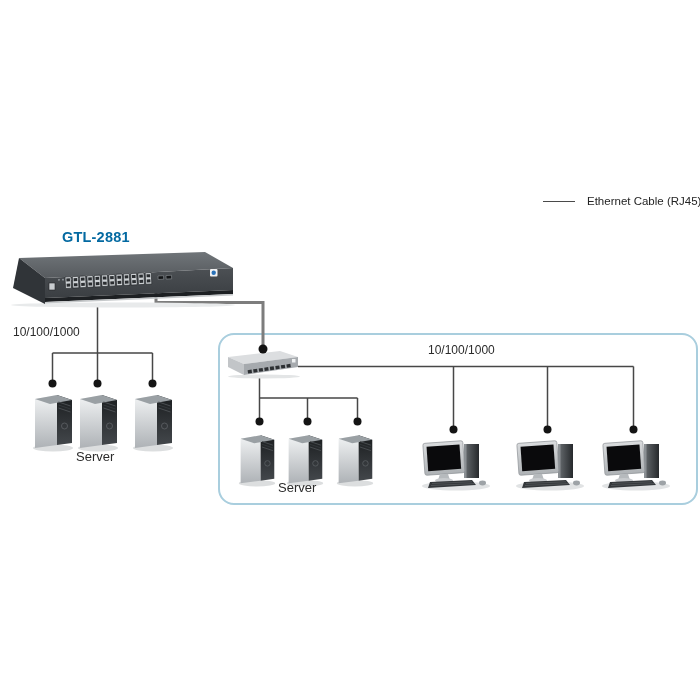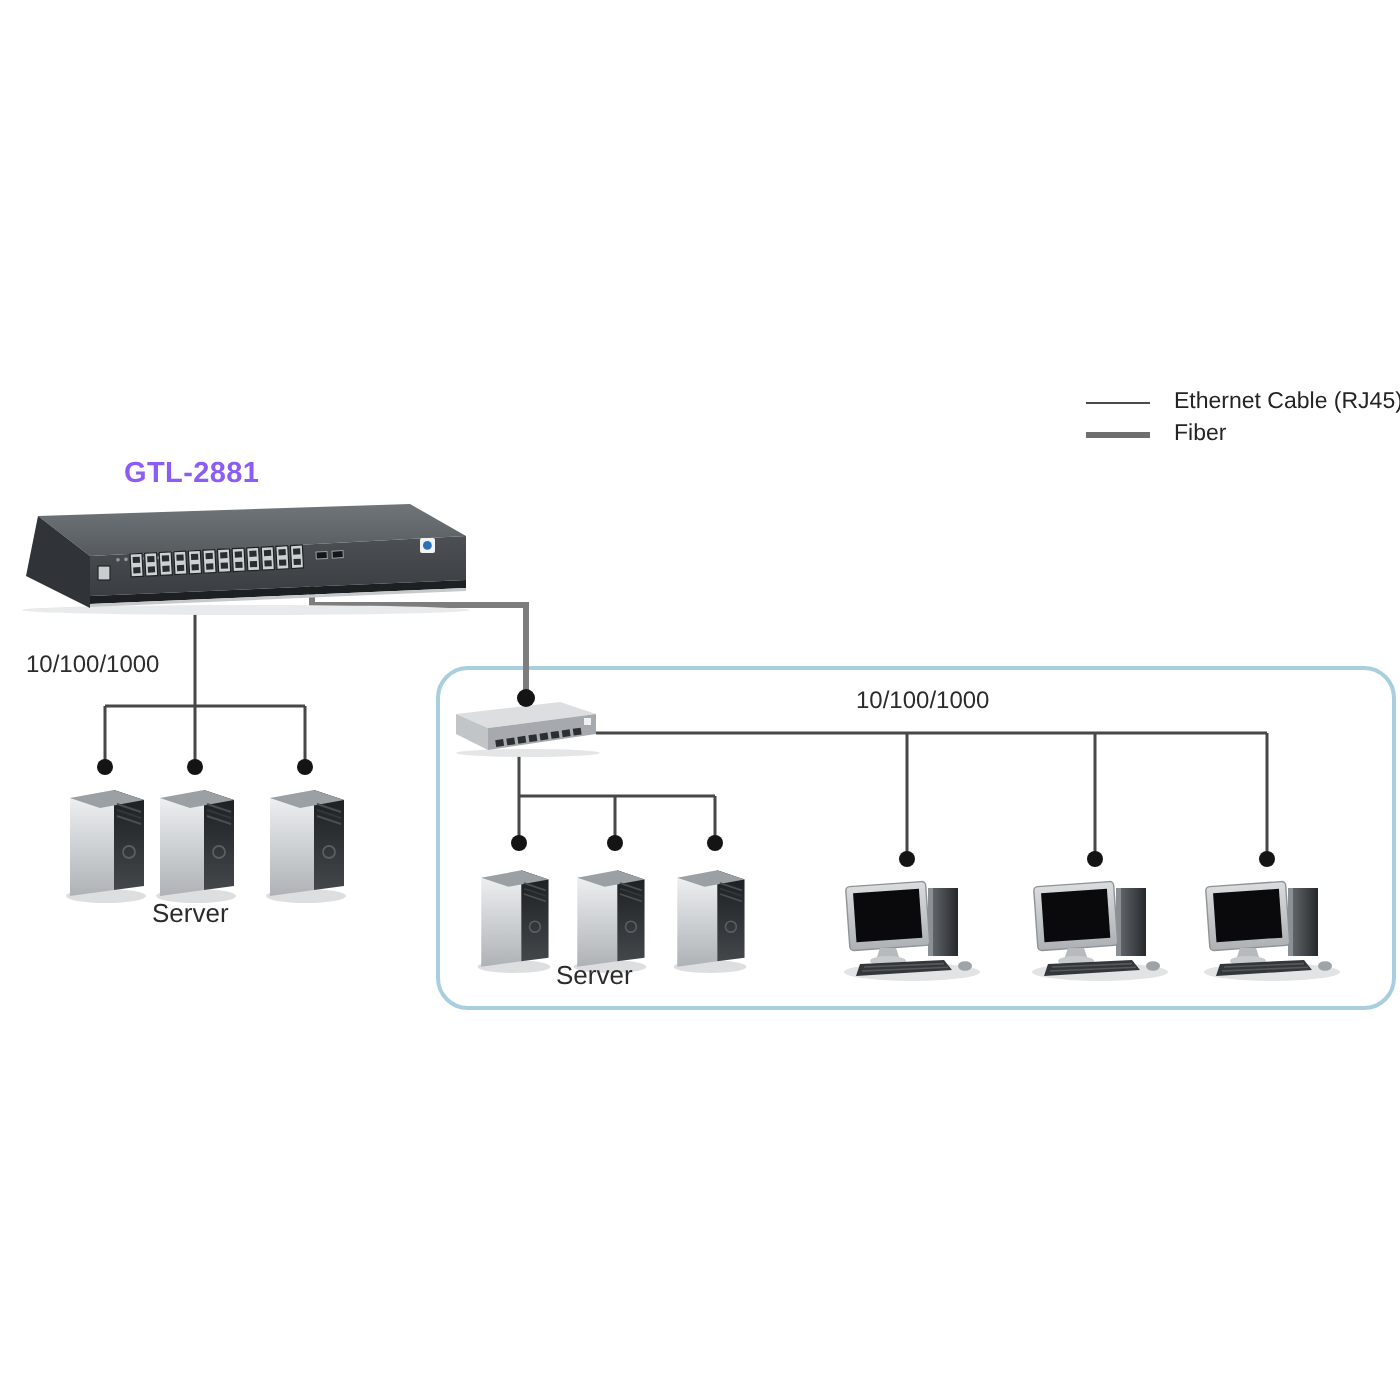--- a/index.html
+++ b/index.html
@@ -1,20 +1,20 @@
 <!DOCTYPE html>
 <html><head>
 <meta charset="utf-8">
 <style>
   html,body{margin:0;padding:0;background:#ffffff;}
   #canvas{position:relative;width:700px;height:700px;background:#fff;overflow:hidden;
           font-family:"Liberation Sans",sans-serif;}
   .abs{position:absolute;}
   
-  .model-label{left:62px;top:229px;font-size:14.5px;font-weight:bold;color:#8b5cf6;letter-spacing:.2px;z-index:6;}
+  .model-label{left:62px;top:229px;font-size:14.5px;font-weight:bold;color:#0369a1;letter-spacing:.2px;z-index:6;}
   .speed-left{left:13px;top:325px;font-size:12px;color:#2b2b2b;z-index:6;}
   .server-left{left:76px;top:449px;font-size:13px;color:#2b2b2b;z-index:6;}
   .speed-box{left:428px;top:343px;font-size:12px;color:#2b2b2b;z-index:6;}
   .server-box{left:278px;top:480px;font-size:13px;color:#2b2b2b;z-index:6;}
   
   .legend{left:543px;top:193px;z-index:6;}
   .legend-row{display:flex;align-items:center;height:16px;}
   .legend-line{width:32px;flex:0 0 32px;}
   .legend-line.thin{height:0;border-top:1.5px solid #4a4a4a;}
   .legend-line.thick{height:3px;background:#6e6e6e;}
@@ -211,19 +211,15 @@
   <div class="abs speed-left">10/100/1000</div>
   <div class="abs server-left">Server</div>
   <div class="abs speed-box">10/100/1000</div>
   <div class="abs server-box">Server</div>
 
   <div class="abs legend">
     <div class="legend-row">
       <span class="legend-line thin"></span>
       <span class="legend-label">Ethernet Cable (RJ45)</span>
     </div>
-    <div class="legend-row">
-      <span class="legend-line thick"></span>
-      <span class="legend-label">Fiber</span>
-    </div>
   </div>
 
 </div>
 
 </body></html>

